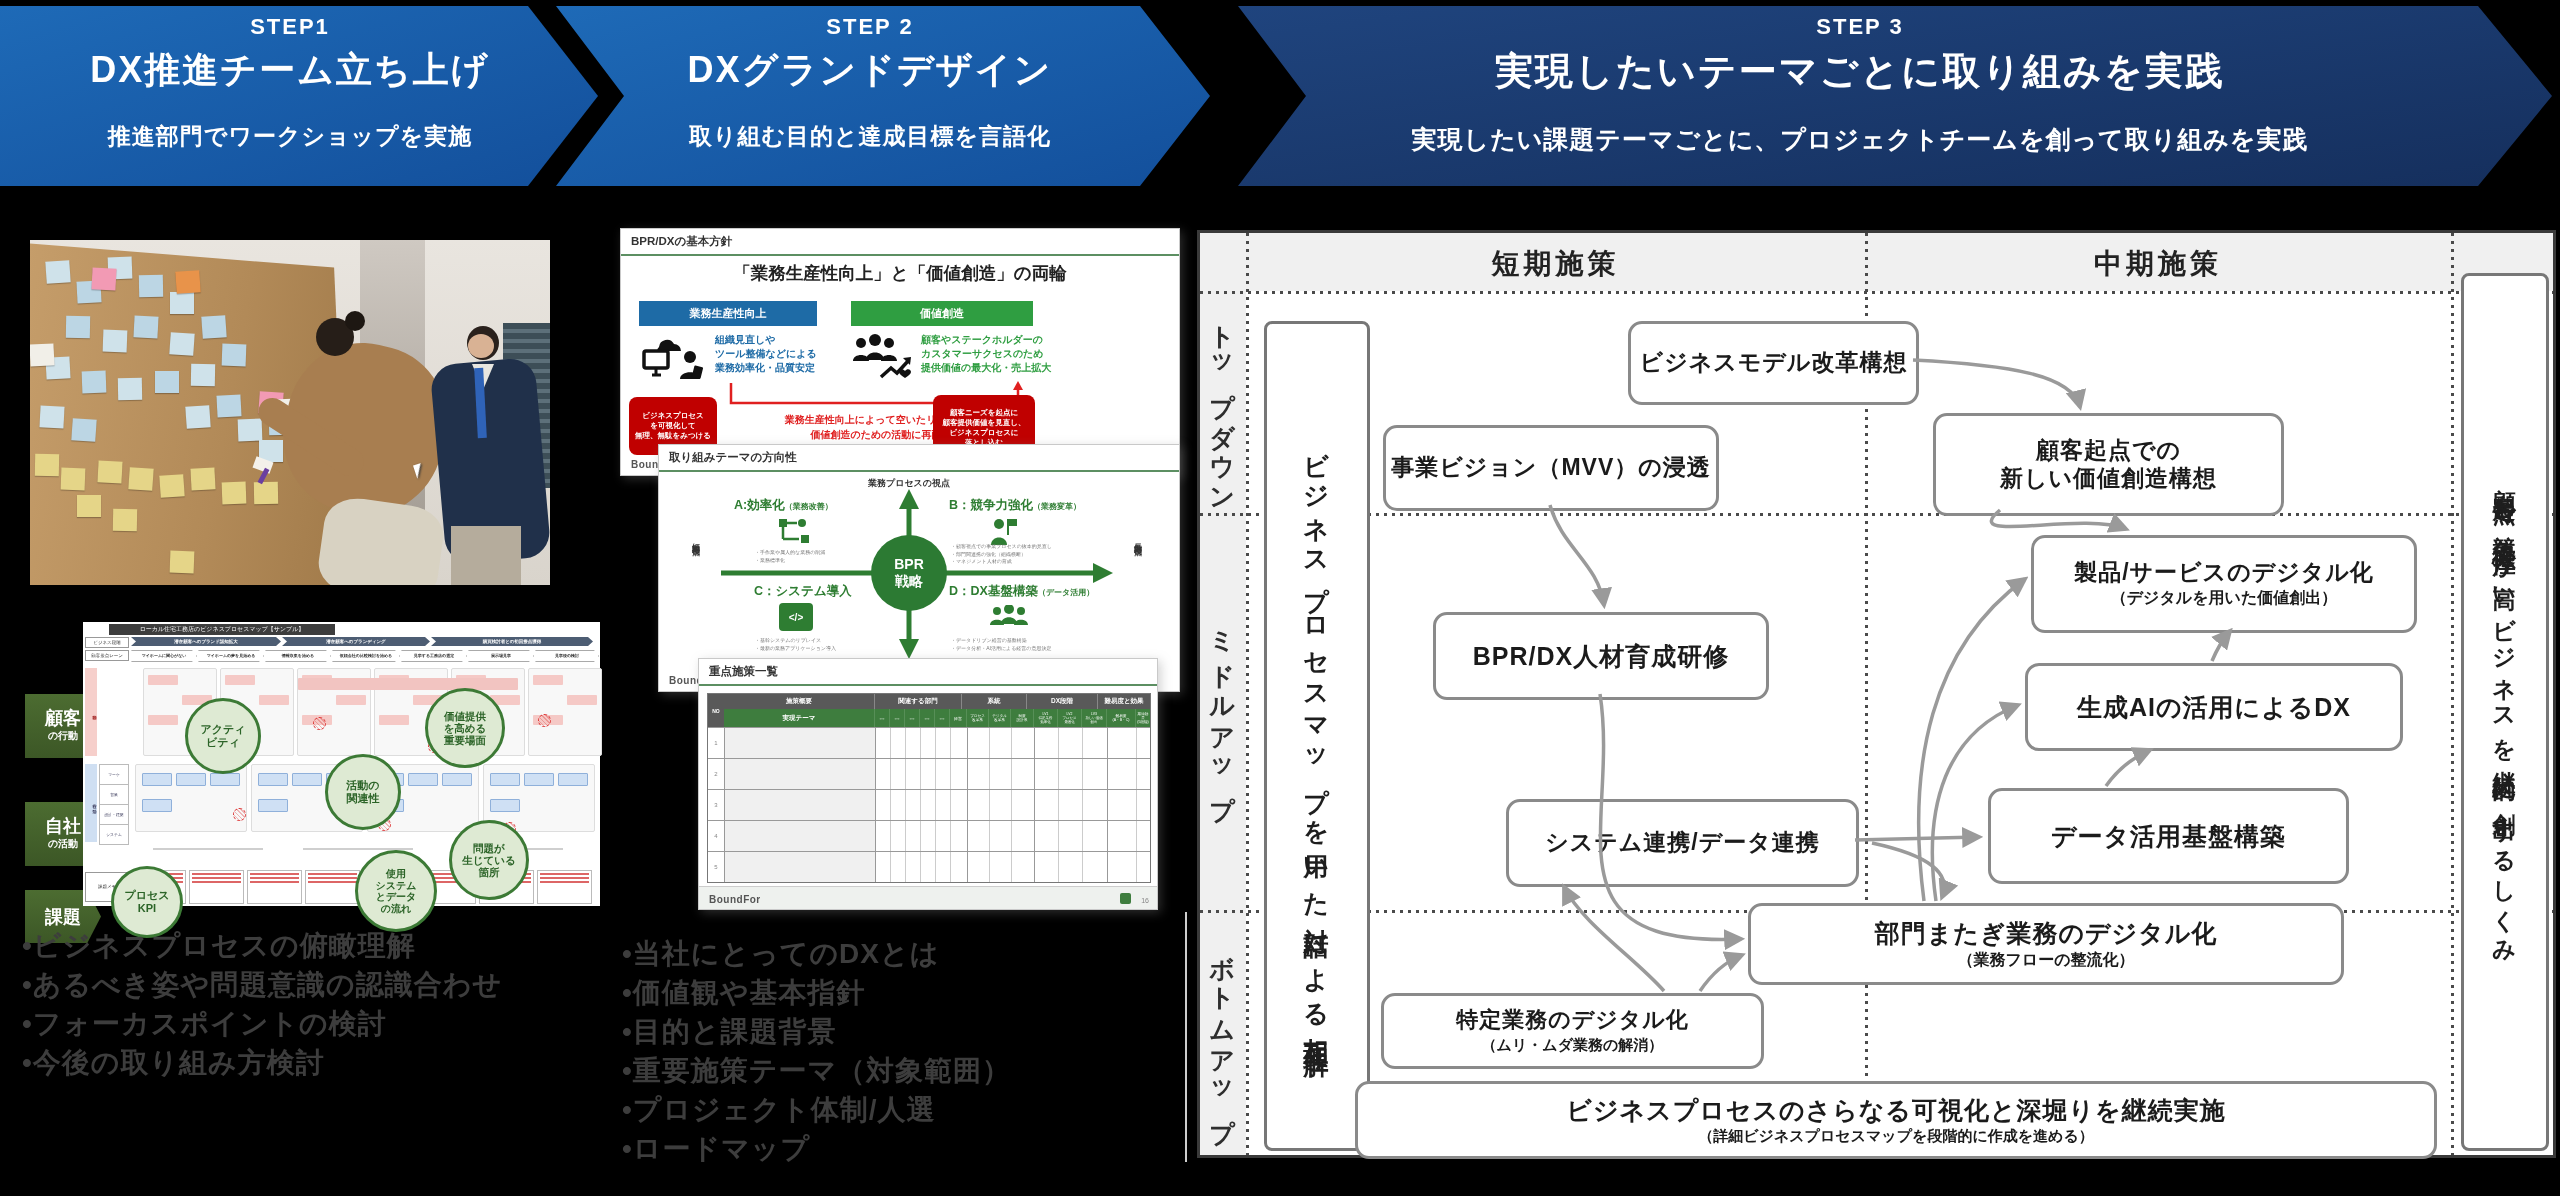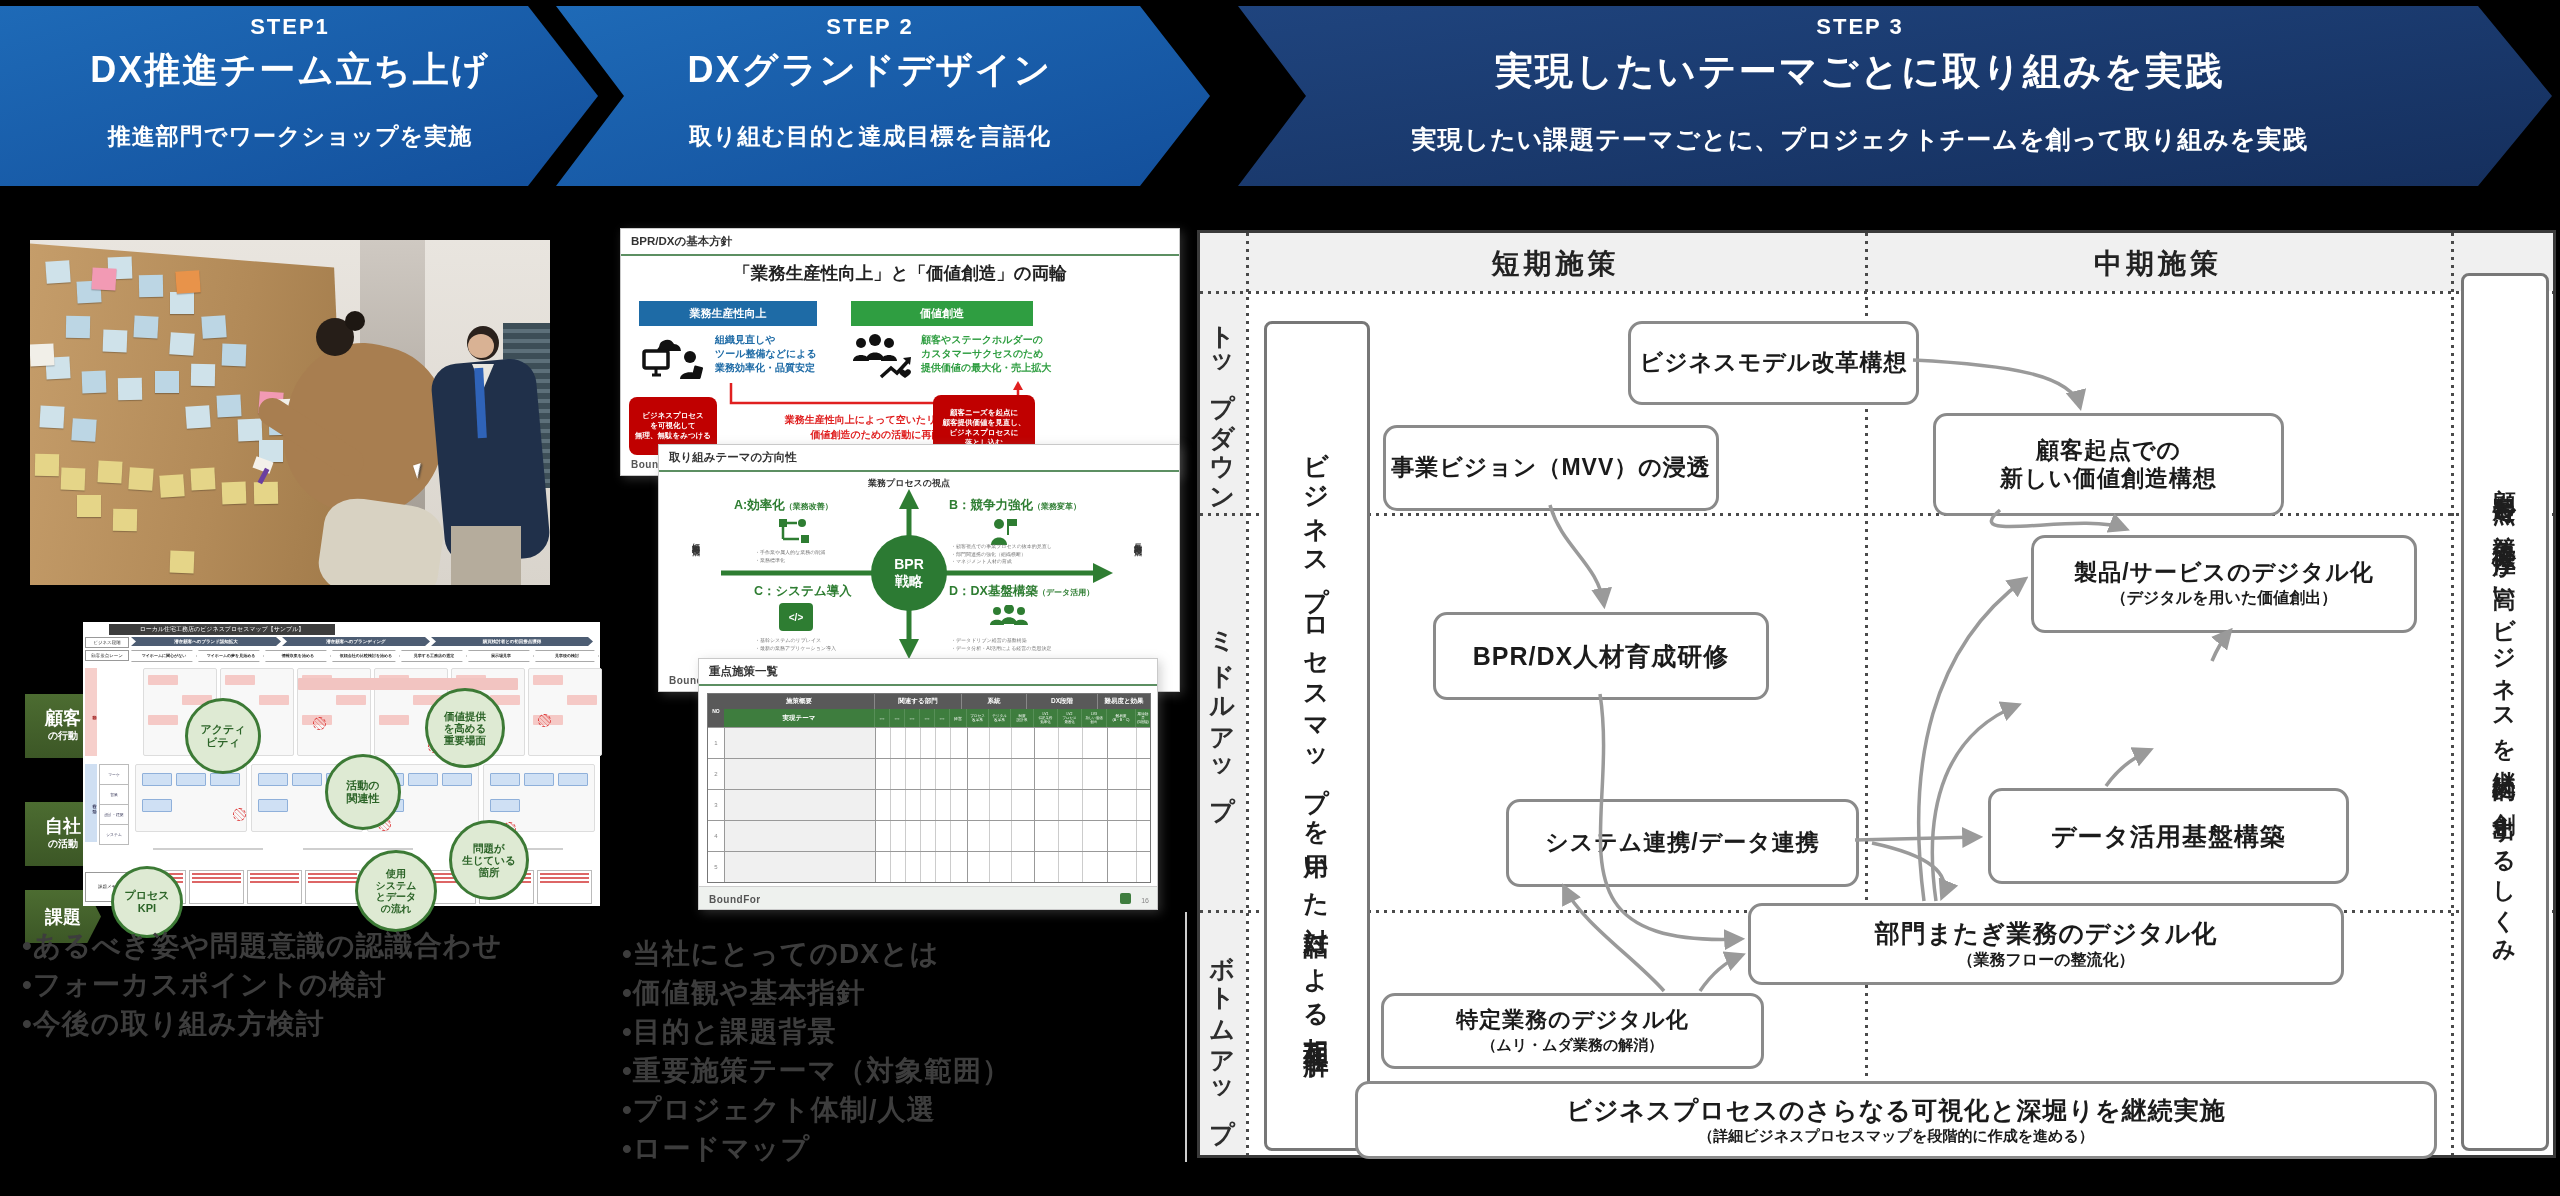--- a/index.html
+++ b/index.html
@@ -387,20 +387,21 @@
 とデータ
 の流れ</span>
     </div>
   <div class="callout" style="left:86px;top:268px;width:66px;height:66px;font-size:11px;">
       <span class="pre">プロセス
 KPI</span>
     </div>
 </div>
 
 <div class="abs bullets" style="left:22px;top:926px;">
+  <div>•ビジネスプロセスの俯瞰理解</div>
   <div>•あるべき姿や問題意識の認識合わせ</div>
   <div>•フォーカスポイントの検討</div>
   <div>•今後の取り組み方検討</div>
 </div>
 
 <div class="card" style="left:620px;top:228px;width:558px;height:246px;z-index:1;">
   <div class="card-title">BPR/DXの基本方針</div>
   <div class="abs" style="left:0;top:32px;width:100%;text-align:center;font-size:17.5px;font-weight:800;color:#222;">「業務生産性向上」と「価値創造」の両輪</div>
   <div class="hbar" style="left:18px;top:72px;width:178px;background:#1e6ba6;">業務生産性向上</div>
   <div class="hbar" style="left:230px;top:72px;width:182px;background:#2f9e41;">価値創造</div>
@@ -679,20 +680,23 @@
   <div class="b" style="left:183px;top:192px;width:330px;height:80px;">
       <div class="t" style="font-size:23px;">事業ビジョン（MVV）の浸透</div>
     </div>
   <div class="b" style="left:831px;top:302px;width:380px;height:92px;">
       <div class="t" style="font-size:23px;">製品/サービスのデジタル化</div>
       <div class="s">（デジタルを用いた価値創出）</div>
     </div>
   <div class="b" style="left:233px;top:379px;width:330px;height:82px;">
       <div class="t">BPR/DX人材育成研修</div>
     </div>
+  <div class="b" style="left:825px;top:430px;width:372px;height:82px;">
+      <div class="t">生成AIの活用によるDX</div>
+    </div>
   <div class="b" style="left:306px;top:566px;width:347px;height:82px;">
       <div class="t" style="font-size:23px;">システム連携/データ連携</div>
     </div>
   <div class="b" style="left:788px;top:555px;width:355px;height:90px;">
       <div class="t">データ活用基盤構築</div>
     </div>
   <div class="b" style="left:548px;top:670px;width:590px;height:76px;">
       <div class="t">部門またぎ業務のデジタル化</div>
       <div class="s">（業務フローの整流化）</div>
     </div>

